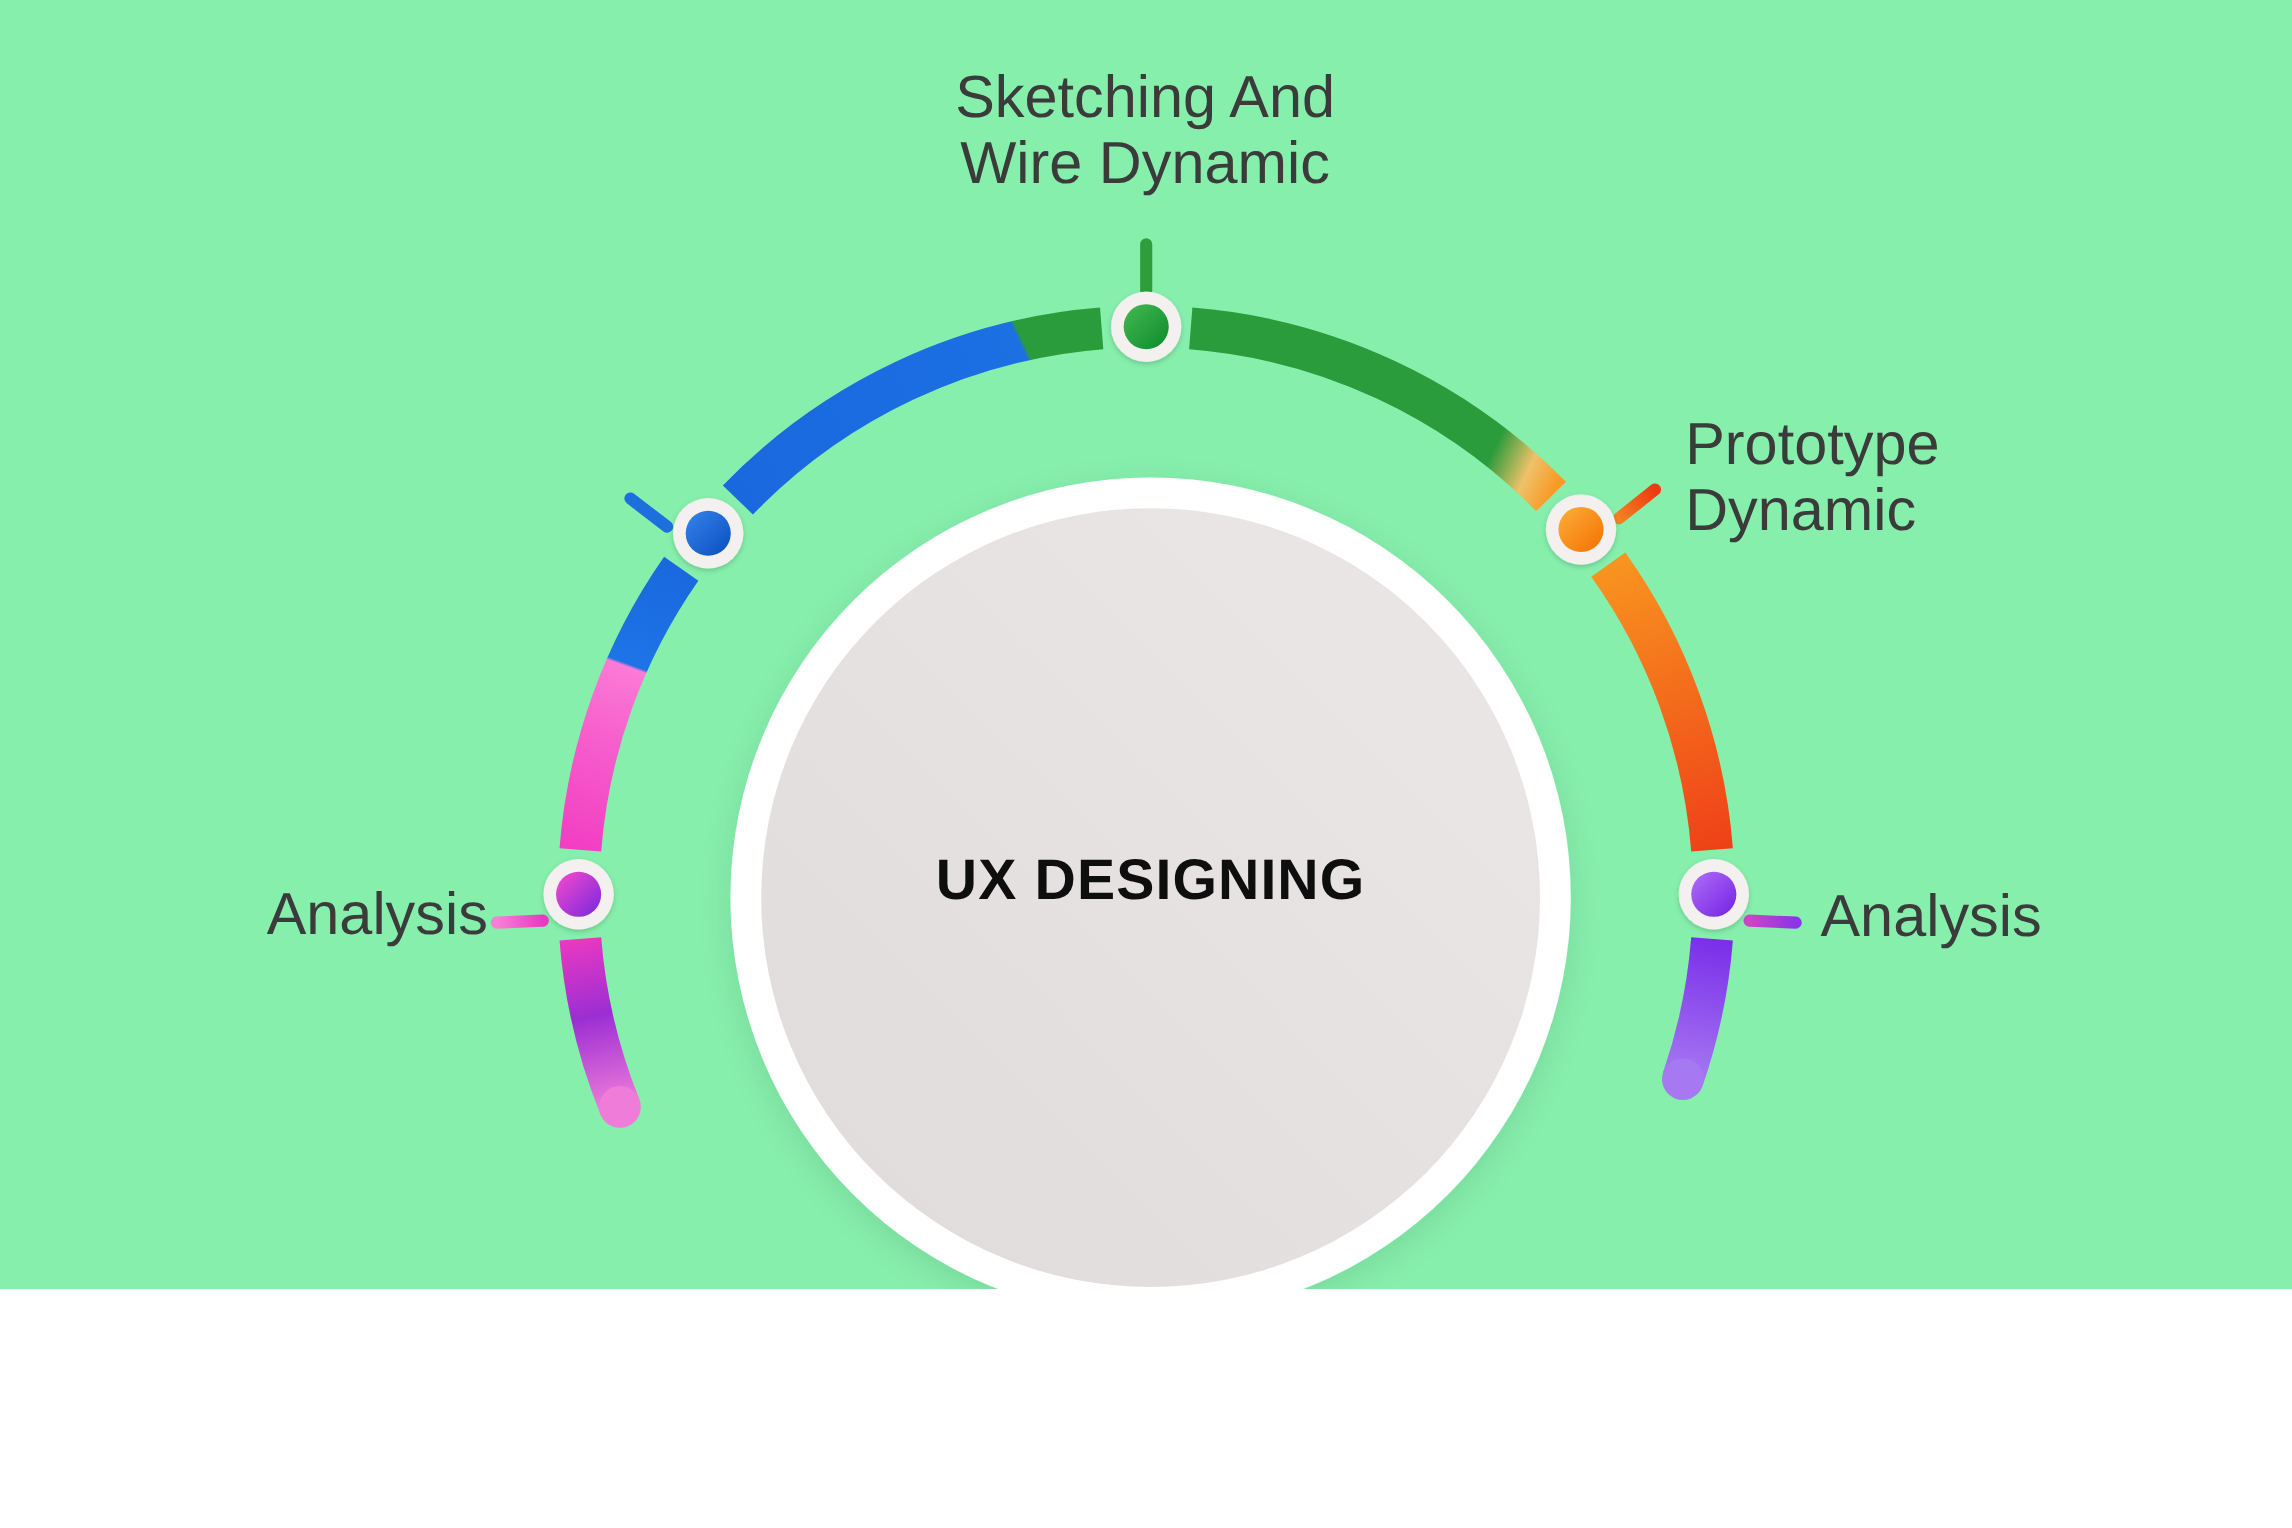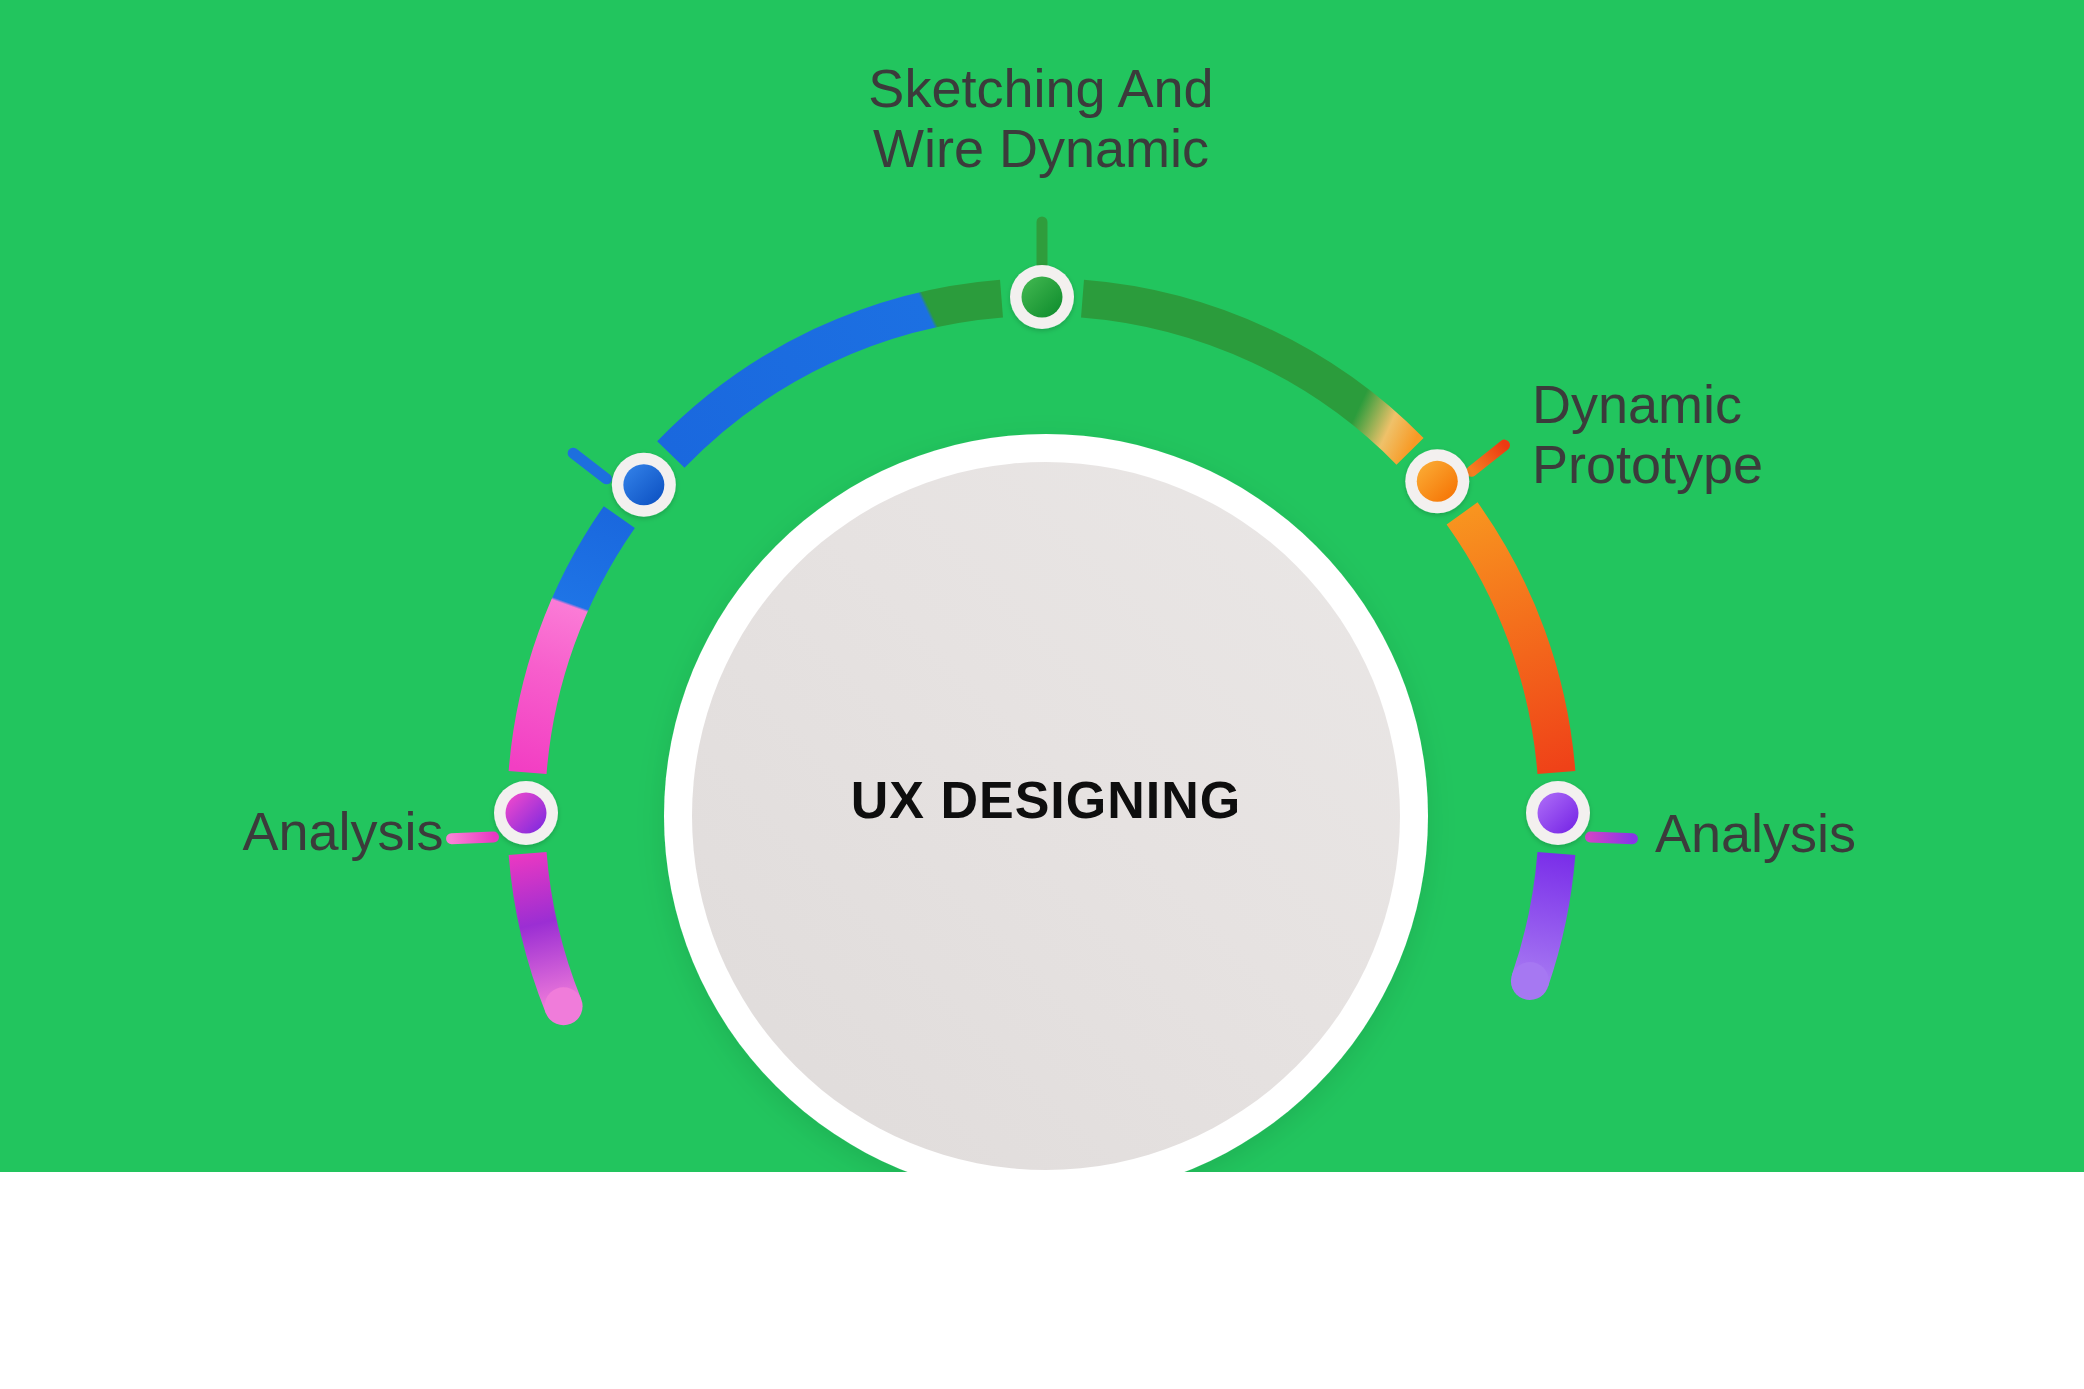--- a/index.html
+++ b/index.html
@@ -1,16 +1,16 @@
 <!DOCTYPE html>
 <html><head>
 <meta charset="utf-8">
 <style>
   html,body{margin:0;padding:0;background:#fff;}
-  .stage{position:relative;width:2084px;height:1172px;background:#22c55e;overflow:hidden;
+  .stage{position:relative;width:2084px;height:1172px;background:#86efac;overflow:hidden;
          font-family:"Liberation Sans",sans-serif;}
   svg{position:absolute;left:0;top:0;}
   .label{position:absolute;color:#3b3b3b;font-size:54px;font-weight:400;line-height:60px;white-space:nowrap;}
   .label span{display:block;}
   .label.centered{transform:translate(-50%,-50%);text-align:center;}
   .label.leftaligned{transform:translate(0,-50%);text-align:left;}
   .center-title{position:absolute;transform:translate(-50%,-50%);text-align:center;color:#0e0e0e;
                 font-size:52px;font-weight:700;line-height:138px;letter-spacing:1px;white-space:nowrap;}
   .center-title span{display:block;}
 </style>
@@ -144,22 +144,22 @@
     <span>Sketching And</span>
     <span>Wire Dynamic</span>
   </div>
 
 
   <div class="label centered" style="left:343px;top:831px;">
     <span>Analysis</span>
   </div>
 
   <div class="label leftaligned" style="left:1532px;top:434px;">
+    <span>Prototype</span>
     <span>Dynamic</span>
-    <span>Prototype</span>
   </div>
 
   <div class="label leftaligned" style="left:1655px;top:833px;">
     <span>Analysis</span>
   </div>
 
   <div class="center-title" style="left:1046px;top:800px;">
     <span>UX DESIGNING</span>
   </div>
 

